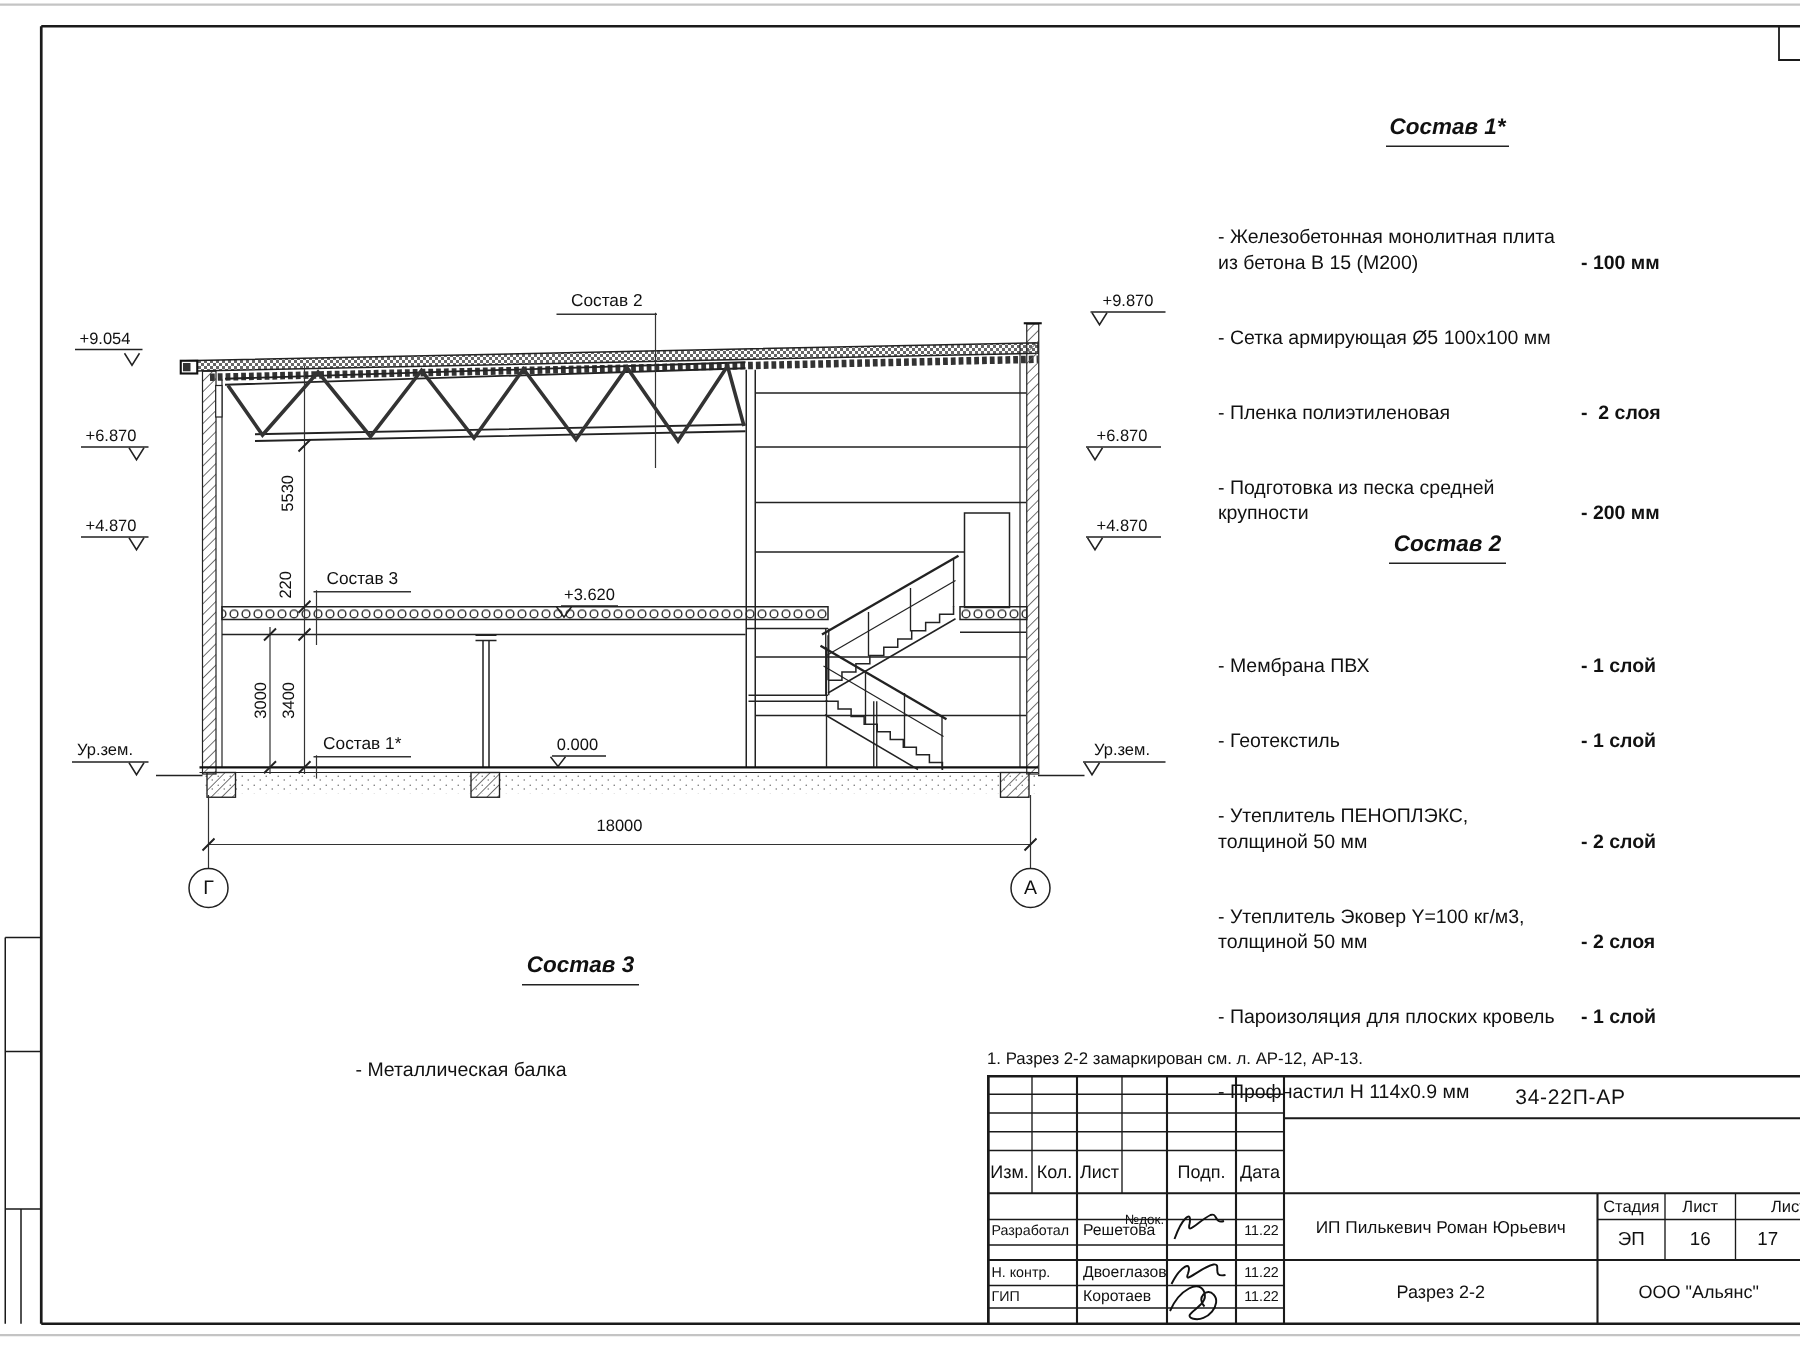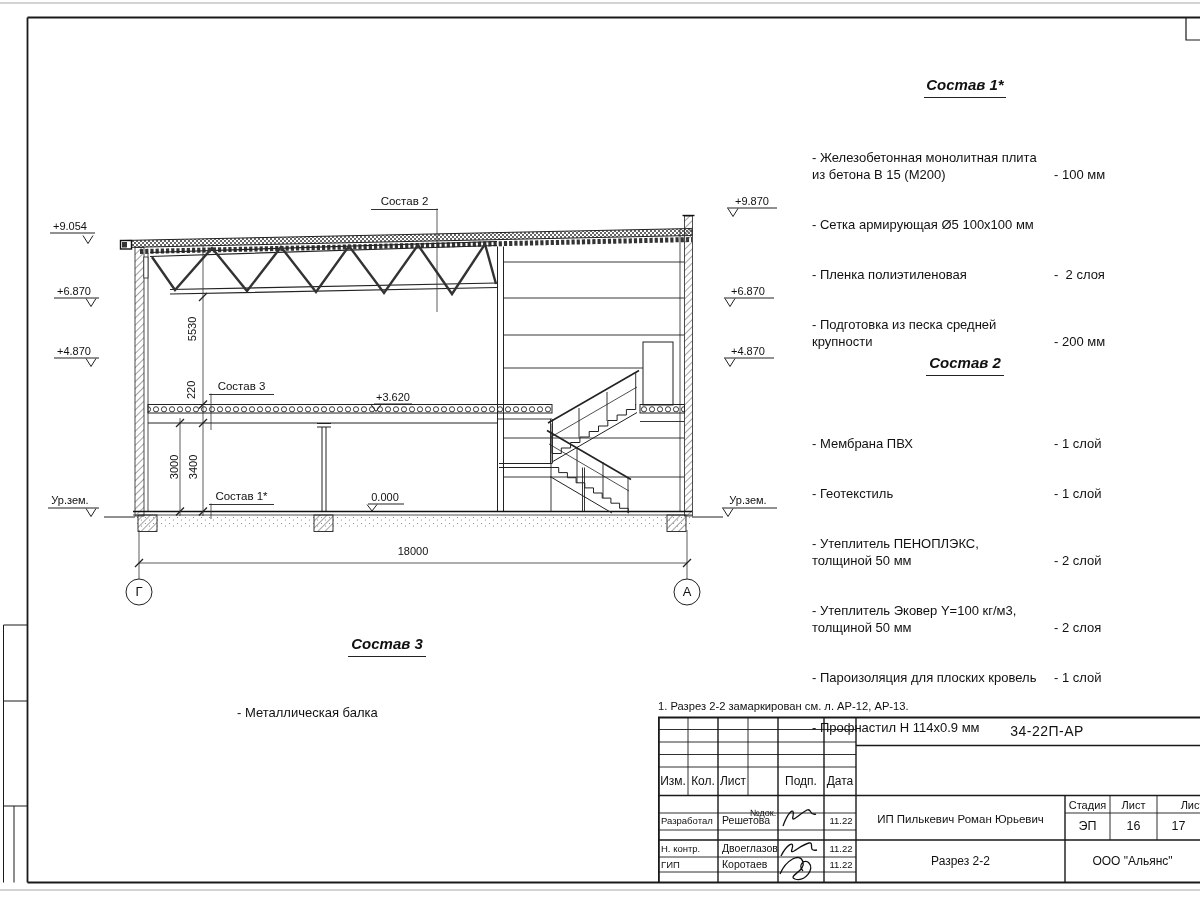--- a/index.html
+++ b/index.html
@@ -4,21 +4,21 @@
 <style>
   html,body{margin:0;padding:0;background:#e8e8e8;}
   .stage{position:relative;width:1200px;height:900px;background:#ffffff;overflow:hidden;
          font-family:"Liberation Sans", sans-serif;color:#111;}
   .stage svg{position:absolute;left:0;top:0;}
   .t{position:absolute;white-space:pre-line;line-height:1.25;}
   .ltitle{font-style:italic;font-size:15px;font-weight:600;text-align:center;
           border-bottom:1.2px solid #222;padding-bottom:2px;}
   .list .li{display:flex;align-items:flex-end;margin-bottom:13px;font-size:13px;line-height:17px;}
   .list .li-t{width:242px;white-space:pre-line;}
-  .list .li-v{width:88px;white-space:pre;}
+  .list .li-v{width:88px;white-space:pre;font-weight:bold;}
   .dref{font-size:11.5px;text-align:center;border-bottom:1px solid #333;padding-bottom:1px;}
   .lvl{font-size:11px;text-align:center;}
   .dim{font-size:11px;text-align:center;}
   .rot{transform:rotate(-90deg);}
   .axisletter{font-size:13px;text-align:center;}
   .note{font-size:11.2px;white-space:nowrap;}
   .tb{text-align:center;}
   .tb-doc{font-size:14px;letter-spacing:0.5px;margin-left:19px;}
   .tb-project{font-size:10.5px;line-height:13px;}
   .tb-client{font-size:11.5px;}

